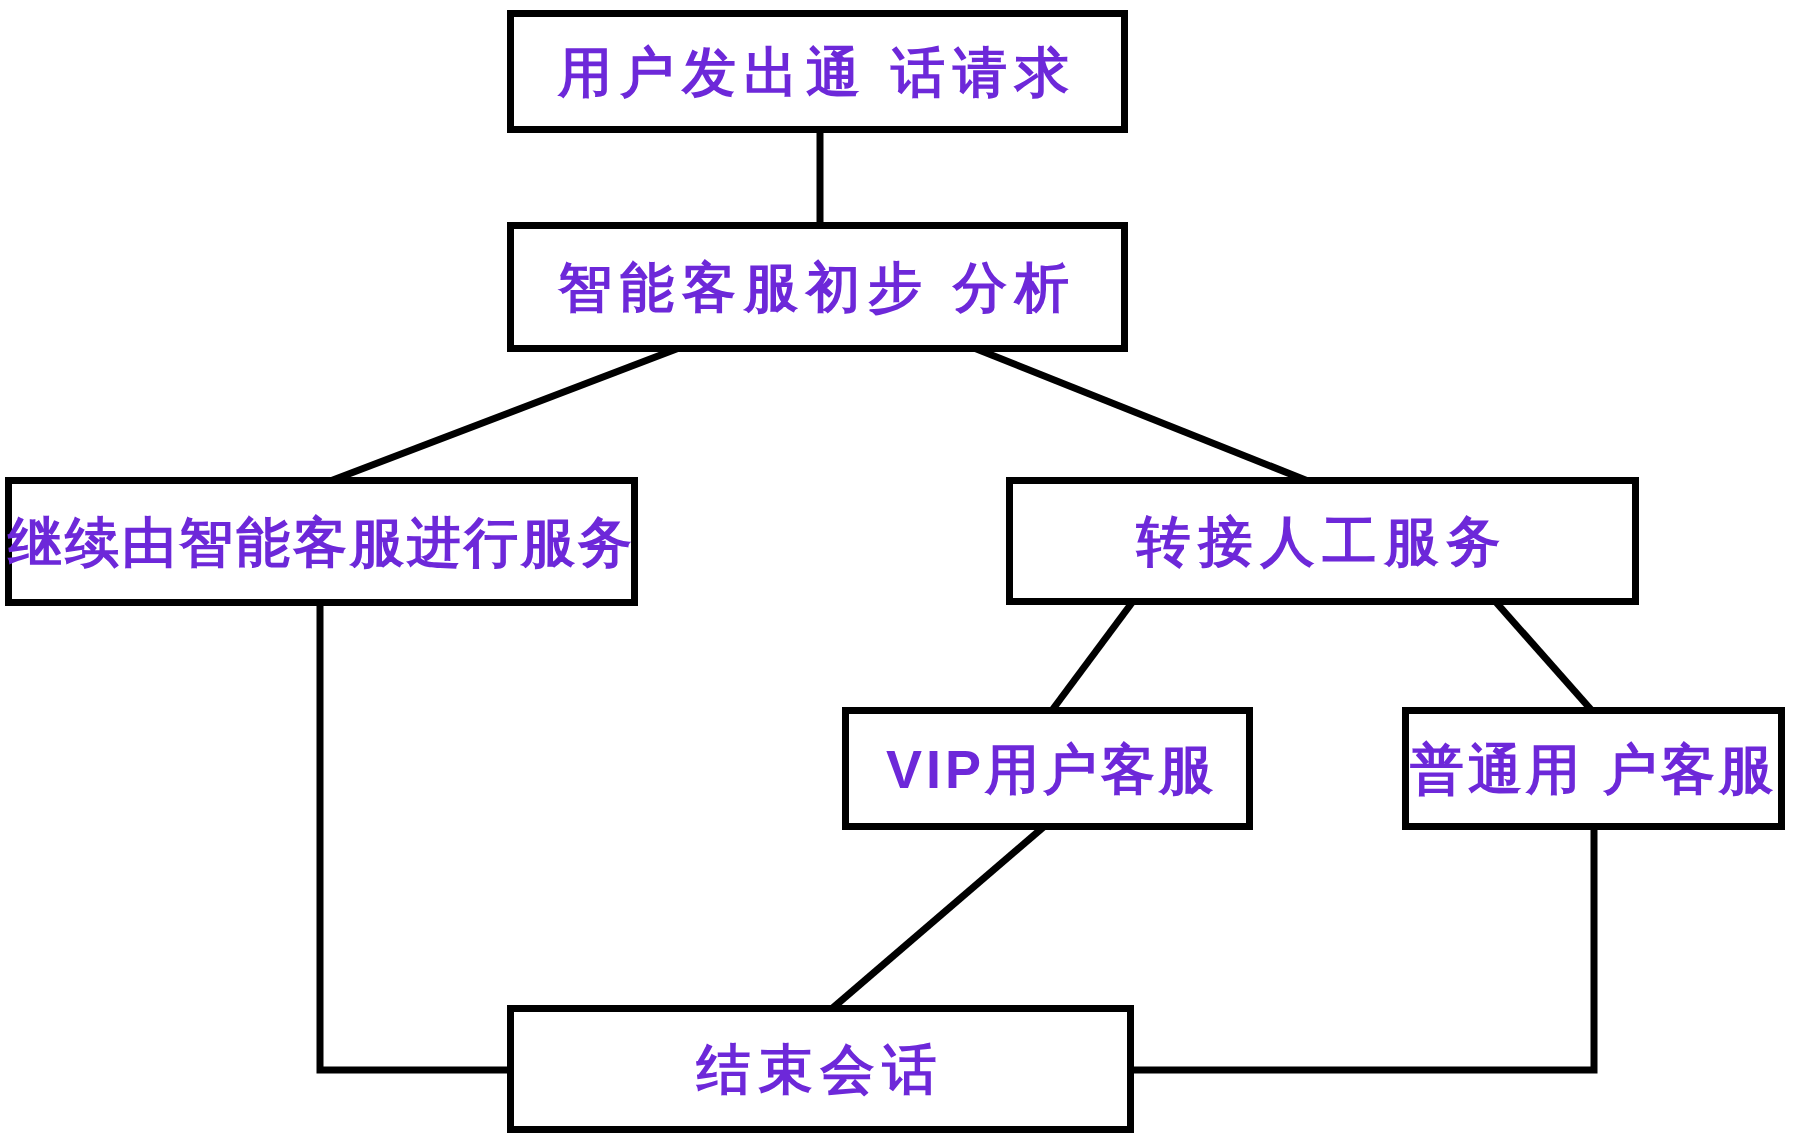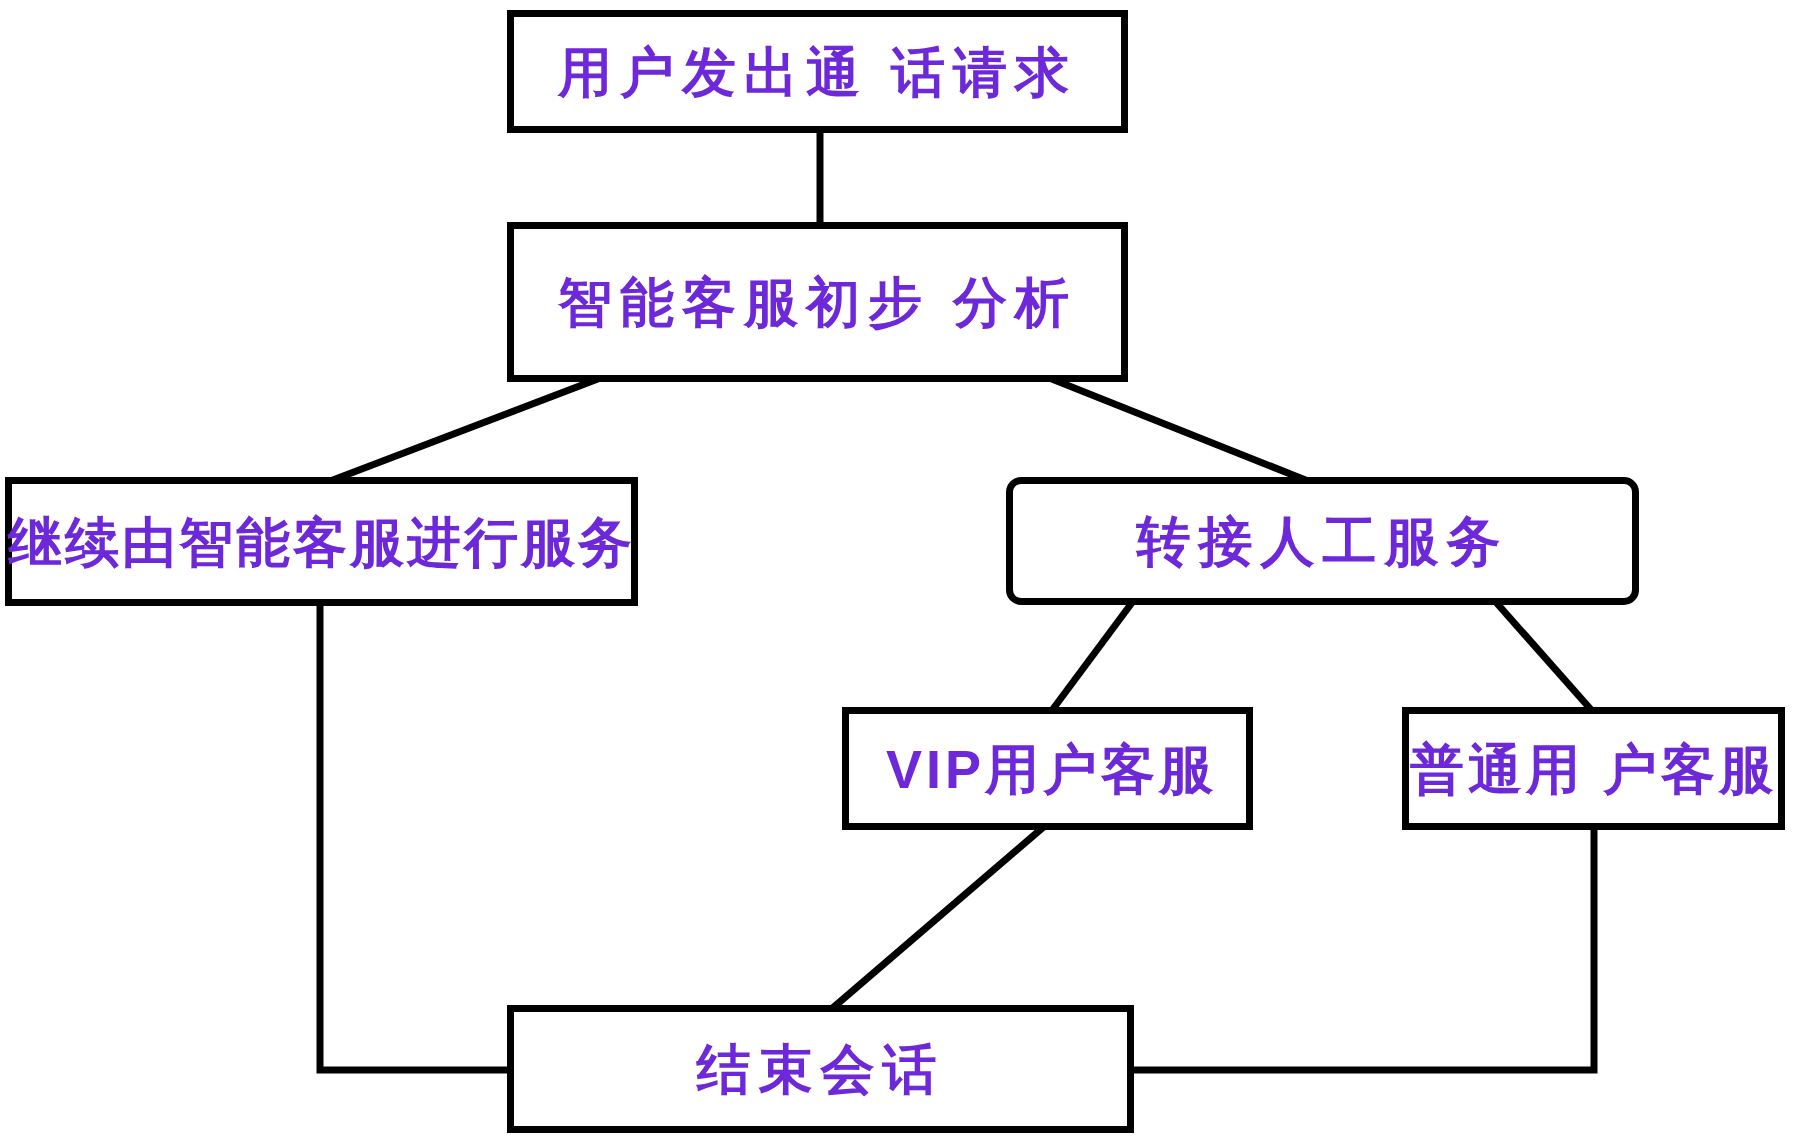--- a/index.html
+++ b/index.html
@@ -45,24 +45,24 @@
   .node-label {
     font-size: 54px;
     font-weight: 700;
     color: #6d28d9;
     letter-spacing: 8px;
     white-space: nowrap;
     line-height: 1;
   }
   
   .n-request  { left: 507px;  top: 10px;   width: 621px; height: 123px; }
-  .n-analysis { left: 507px;  top: 222px;  width: 621px; height: 160px; text-align: right; }
+  .n-analysis { left: 507px;  top: 222px;  width: 621px; height: 130px; text-align: right; }
   .n-continue { left: 5px;    top: 477px;  width: 633px; height: 129px; }
   .n-continue .node-label { letter-spacing: 3px; text-align: right; }
-  .n-transfer { left: 1006px; top: 477px;  width: 633px; height: 128px; border-radius: 15px; }
+  .n-transfer { left: 1006px; top: 477px;  width: 633px; height: 128px; }
   .n-vip      { left: 842px;  top: 707px;  width: 411px; height: 123px; }
   .n-vip .node-label { letter-spacing: 4px; margin-left: 8px; }
   .n-ordinary { left: 1402px; top: 707px;  width: 383px; height: 123px; }
   .n-ordinary .node-label { letter-spacing: 4px; }
   .n-end      { left: 507px;  top: 1005px; width: 627px; height: 128px; }
 </style>
 </head>
 <body>
 
 <div class="canvas">

